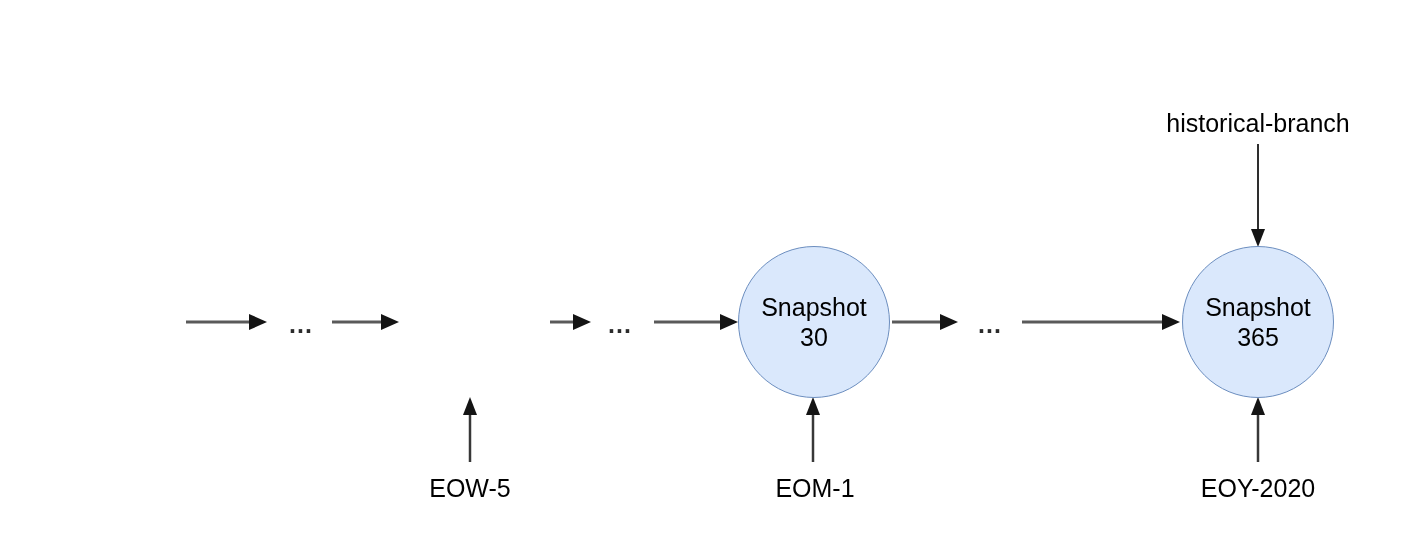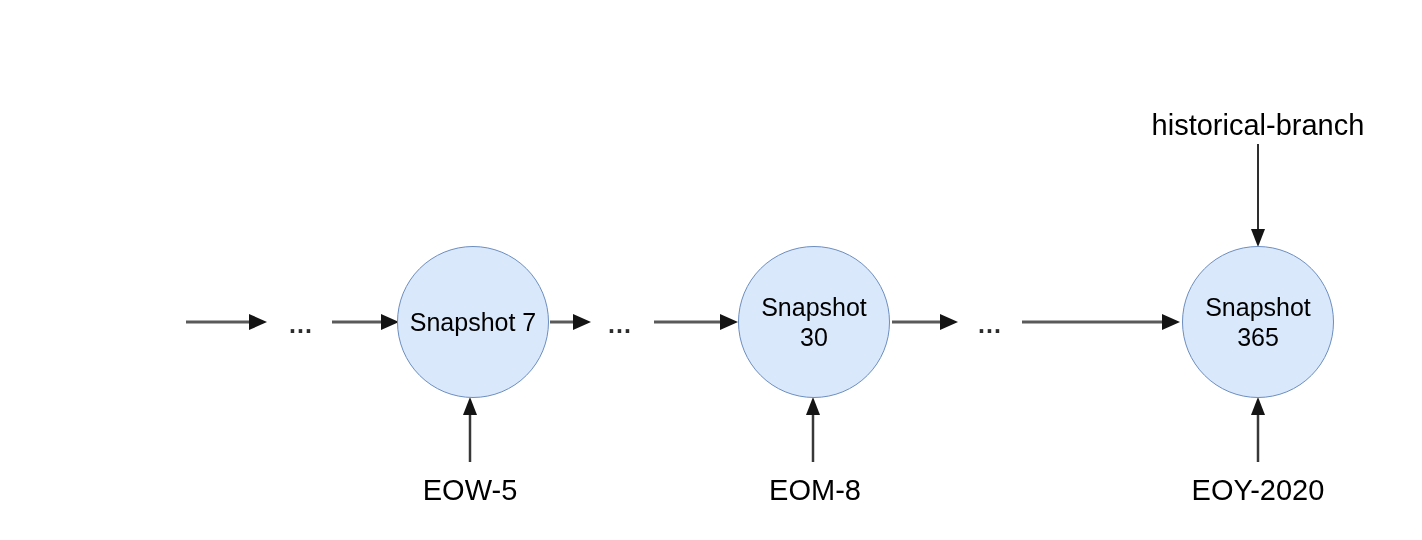--- a/index.html
+++ b/index.html
@@ -63,21 +63,21 @@
     top: 324px;
     transform: translate(-50%, -50%);
     font-size: 25px;
     font-weight: 600;
     letter-spacing: 1px;
     color: #2b2b2b;
   }
   .edge-label {
     position: absolute;
     transform: translateX(-50%);
-    font-size: 29px;
+    font-size: 25px;
     line-height: 1.2;
     color: #000000;
     white-space: nowrap;
     text-align: left;
   }
 </style>
 </head>
 <body>
 
 <div class="canvas">
@@ -129,39 +129,36 @@
       <polygon class="head" points="1258,397 1251,415 1265,415"></polygon>
     </g>
 
     <g>
       <line class="thin-shaft" x1="1258" y1="144" x2="1258" y2="230"></line>
       <polygon class="head" points="1258,247 1251,229 1265,229"></polygon>
     </g>
   </svg>
 
 
-  <div class="node" style="left:397px">
-    <span class="node-label">Snapshot 7</span>
-  </div>
 
   <div class="node" style="left:738px">
     <span class="node-label">Snapshot
 30</span>
   </div>
 
   <div class="node" style="left:1182px">
     <span class="node-label">Snapshot
 365</span>
   </div>
 
   <div class="ellipsis" style="left:301px">...</div>
   <div class="ellipsis" style="left:620px">...</div>
   <div class="ellipsis" style="left:990px">...</div>
 
   <div class="edge-label" style="left:1258px; top:108px">historical-branch</div>
 
   <div class="edge-label" style="left:470px; top:473px">EOW-5</div>
 
-  <div class="edge-label" style="left:815px; top:473px">EOM-8</div>
+  <div class="edge-label" style="left:815px; top:473px">EOM-1</div>
 
   <div class="edge-label" style="left:1258px; top:473px">EOY-2020</div>
 
 </div>
 
 </body></html>

